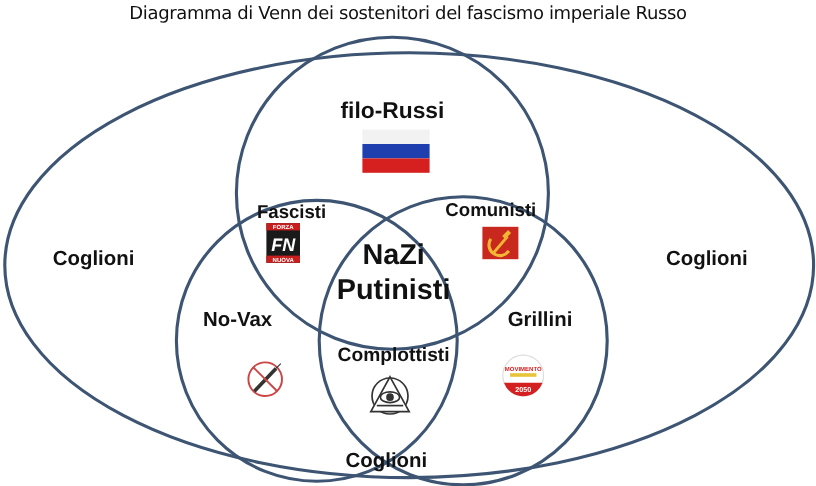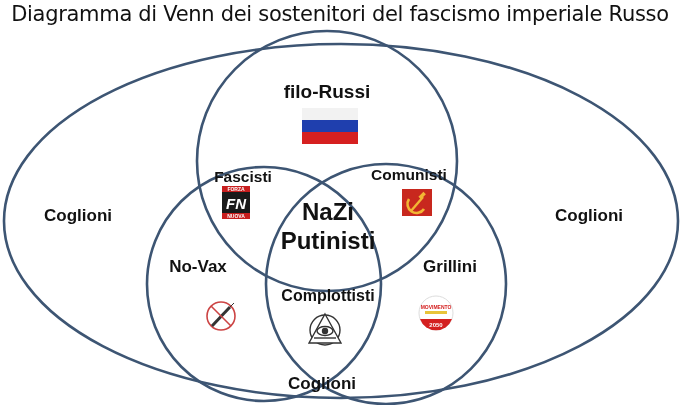--- a/index.html
+++ b/index.html
@@ -1,18 +1,18 @@
 <!DOCTYPE html>
 <html><head>
   <meta charset="utf-8">
   <style>
     html, body { margin:0; padding:0; background:#ffffff; }
     #root { position:relative; width:680px; height:405px; overflow:hidden; background:#fff; }
     .title { position:absolute; left:0; top:2px; width:680px; text-align:center;
-      font-family:"DejaVu Sans", sans-serif; font-size:21px; color:#111; letter-spacing:-0.3px; white-space:nowrap; }
+      font-family:"DejaVu Sans", sans-serif; font-size:15px; color:#111; letter-spacing:-0.3px; white-space:nowrap; }
     svg { position:absolute; left:0; top:0; }
     .lbl { font-family:"Liberation Sans", sans-serif; font-weight:bold; fill:#111; }
   </style>
 </head>
 <body>
 
 <div id="root">
   <div class="title">Diagramma di Venn dei sostenitori del fascismo imperiale Russo</div>
 
   <svg width="680" height="405" viewBox="0 0 680 405">

